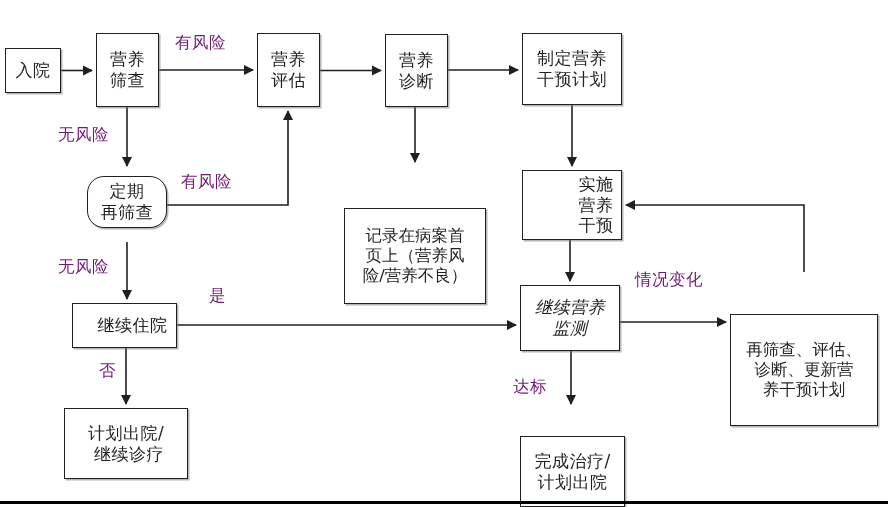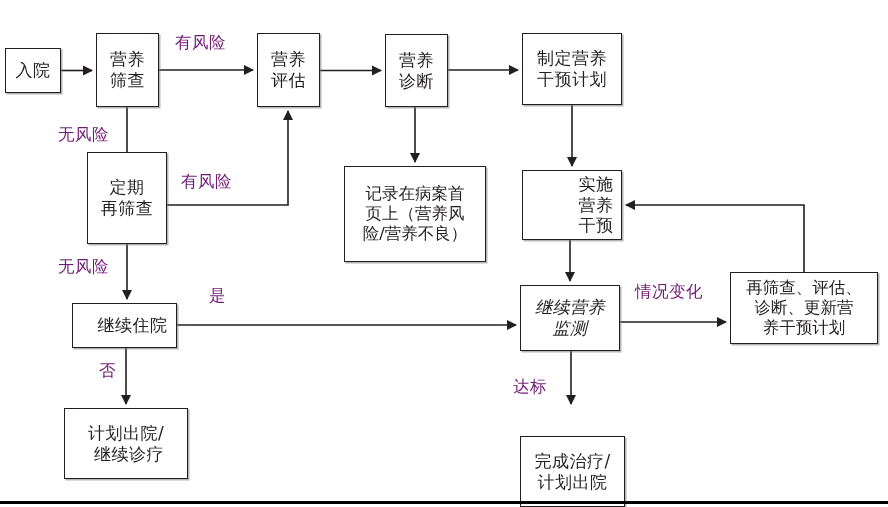--- a/index.html
+++ b/index.html
@@ -24,21 +24,21 @@
     align-items: center;
     justify-content: center;
     text-align: center;
     color: #231f20;
     font-size: 17px;
     line-height: 1.22;
     letter-spacing: 0.5px;
     white-space: pre-line;
     box-shadow: 1.5px 1.5px 0 0 rgba(120,120,120,0.55);
   }
-  .node.tight { letter-spacing: 0px; }
+  .node.tight { letter-spacing: 0px; margin-top: 42px; }
   .edge-label {
     position: absolute;
     color: #701a75;
     font-size: 16.5px;
     line-height: 1;
     letter-spacing: 0.5px;
     white-space: nowrap;
   }
   .lines {
     position: absolute;
@@ -95,51 +95,51 @@
 
     <div class="node" style="left:257px;top:33px;  width:63px;  height:74px;">营养
 评估</div>
 
     <div class="node" style="left:385px;top:34px;  width:63px;  height:73px;">营养
 诊断</div>
 
     <div class="node" style="left:522px;top:33px;  width:100px; height:72px;">制定营养
 干预计划</div>
 
-    <div class="node" style="left:87px; top:152px; width:80px;  height:92px;">定期
+    <div class="node" style="left:87px; top:176px; width:80px;  height:52px;border-radius:17px;">定期
 再筛查</div>
 
     <div class="node tight" style="left:344px;top:166px; width:142px; height:96px; font-size:16.5px;">记录在病案首
 页上（营养风
 险/营养不良）</div>
 
     <div class="node" style="left:522px;top:170px; width:100px; height:70px;padding-left:48px;">实施营养
 干预</div>
 
     <div class="node" style="left:72px; top:303px; width:105px; height:45px;padding-left:16px;">继续住院</div>
 
     <div class="node" style="left:520px;top:285px; width:100px; height:66px;font-style:italic;">继续营养
 监测</div>
 
-    <div class="node tight" style="left:730px;top:272px; width:148px; height:72px; font-size:16.5px;">再筛查、评估、
+    <div class="node tight" style="left:730px;top:272px; width:148px; height:112px; font-size:16.5px;">再筛查、评估、
 诊断、更新营
 养干预计划</div>
 
     <div class="node" style="left:64px; top:408px; width:124px; height:71px;text-align:right;">计划出院/
 继续诊疗</div>
 
     <div class="node" style="left:520px;top:408px; width:105px; height:71px;margin-top:28px;">完成治疗/
 计划出院</div>
   </div>
 
   <div class="labels-layer">
     <div class="edge-label" style="left:175px; top:35px;">有风险</div>
     <div class="edge-label" style="left:58px;  top:127px;">无风险</div>
     <div class="edge-label" style="left:181px; top:174px;">有风险</div>
     <div class="edge-label" style="left:58px;  top:259px;">无风险</div>
     <div class="edge-label" style="left:209px; top:288px;">是</div>
     <div class="edge-label" style="left:99px;  top:363px;">否</div>
-    <div class="edge-label" style="left:635px; top:284px;">情况变化</div>
+    <div class="edge-label" style="left:635px; top:272px;">情况变化</div>
     <div class="edge-label" style="left:513px; top:379px;">达标</div>
   </div>
 
   <div class="baserule"></div>
 </div>
 
 </body></html>

